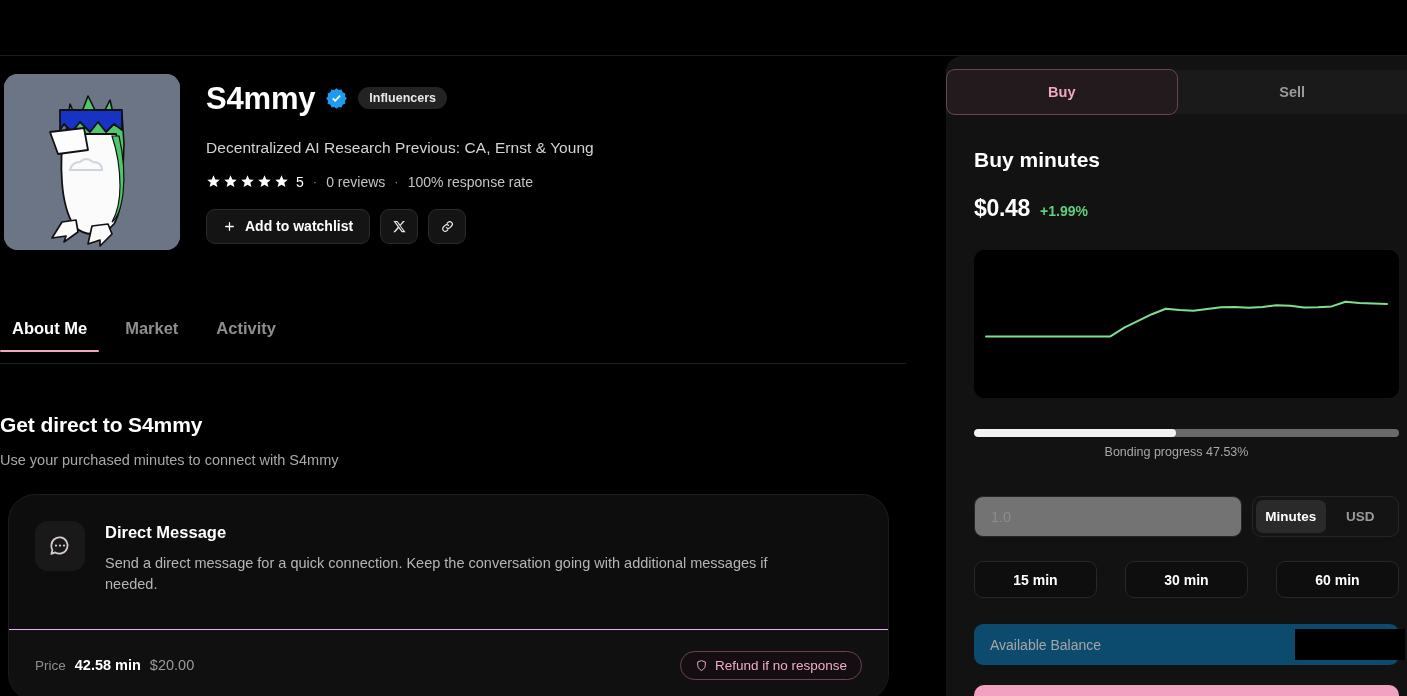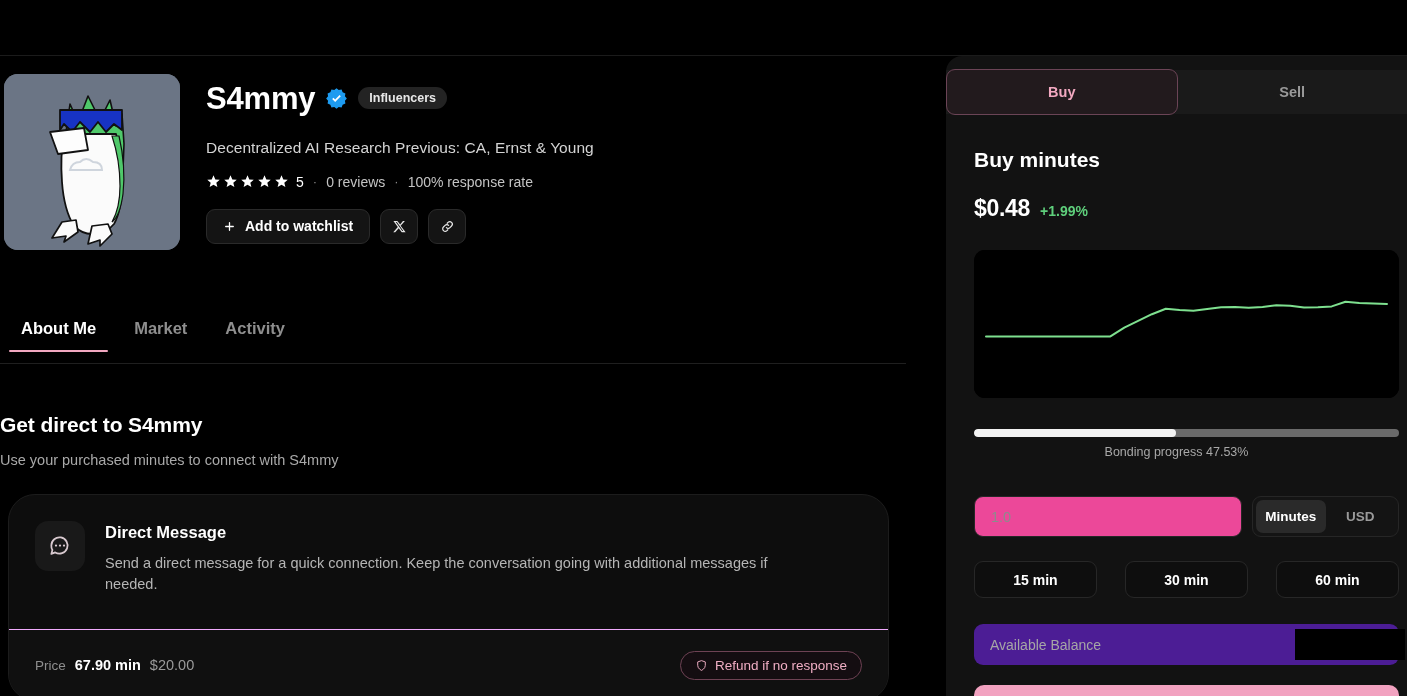--- a/index.html
+++ b/index.html
@@ -69,21 +69,21 @@
   }
   .plus-ic { width:13px; height:13px; display:block; }
   .sq-btn {
     width:38px; height:35px; background:#141414; border:1px solid #2a2a2a;
     border-radius:9px; display:flex; align-items:center; justify-content:center;
     cursor:pointer;
   }
   .sq-btn svg { width:15px; height:15px; display:block; }
 
   
-  .tabs-wrap { position:absolute; left:0; top:252px; width:906px;padding-left:9px; }
+  .tabs-wrap { position:absolute; left:0; top:252px; width:906px; }
   .tabs { display:flex; gap:0; align-items:flex-end; height:40px; }
   .tab {
     font-size:16.5px; font-weight:600; color:#8e8e8e; cursor:pointer;
     padding:0 0 10px 0; position:relative;
   }
   .tab.active { color:#ffffff; }
   .tab + .tab { margin-left:38px; }
   .tab.active::after {
     content:""; position:absolute; left:-12px; right:-12px; bottom:-4px;
     height:2px; background:#f2a8c0; border-radius:2px;
@@ -180,21 +180,21 @@
     background:#6a6a6a; border-radius:999px; overflow:hidden;
   }
   .bond-fill { height:8px; background:#f2f2f2; border-radius:999px; }
   .bond-lbl {
     position:absolute; left:0; top:389px; width:461px; text-align:center;
     font-size:12.5px; color:#a8a8a8;
   }
 
   .amt-row { position:absolute; left:28px; top:440px; width:425px; height:41px; display:flex; gap:10px; }
   .amt-input {
-    flex:1; background:#ec4899; border:1px solid #262626; border-radius:9px;
+    flex:1; background:#737373; border:1px solid #262626; border-radius:9px;
     color:#ffffff; font-size:14.5px; padding:0 16px;
     font-family:"Liberation Sans", sans-serif;
   }
   .amt-input::placeholder { color:#8c8c8c; }
   .unit-toggle {
     width:147px; background:#141414; border:1px solid #262626; border-radius:9px;
     display:flex; align-items:center; padding:3px;
   }
   .unit-opt {
     flex:1; height:100%; display:flex; align-items:center; justify-content:center;
@@ -204,21 +204,21 @@
 
   .quick-row { position:absolute; left:28px; top:505px; width:425px; display:flex; gap:28px; }
   .quick-btn {
     flex:1; height:37px; background:#0e0e0e; border:1px solid #272727;
     border-radius:9px; color:#ffffff; font-size:14px; font-weight:600;
     display:flex; align-items:center; justify-content:center; cursor:pointer;
   }
 
   .balance-box {
     position:absolute; left:28px; top:568px; width:425px; height:41px;
-    background:#4c1d95; border-radius:9px; display:flex; align-items:center;
+    background:#0c4a6e; border-radius:9px; display:flex; align-items:center;
     justify-content:space-between; padding:0 16px;
   }
   .balance-lbl { font-size:14px; color:#a6a6a6; }
   .balance-redact { width:110px; height:31px; background:#000000; margin-right:-22px; }
 
   .buy-cta {
     position:absolute; left:974px; top:641px; width:425px; height:43px;
     background:#f2a2c0; border:none; border-radius:10px;
     color:#141014; font-size:15px; font-weight:700; cursor:pointer;
     font-family:"Liberation Sans", sans-serif;
@@ -344,21 +344,21 @@
           </svg>
         </div>
         <div class="dm-texts">
           <div class="dm-title">Direct Message</div>
           <div class="dm-desc">Send a direct message for a quick connection. Keep the conversation going with additional messages if needed.</div>
         </div>
       </div>
       <div class="dm-foot">
         <div class="price-grp">
           <span class="price-lbl">Price</span>
-          <span class="price-min">67.90 min</span>
+          <span class="price-min">42.58 min</span>
           <span class="price-usd">$20.00</span>
         </div>
         <div class="refund-pill">
           <svg viewBox="0 0 24 24" xmlns="http://www.w3.org/2000/svg">
               <path fill="none" stroke="#f0aec4" stroke-width="1.8" stroke-linejoin="round" d="M12 21s7-3.2 7-9V5.4L12 3 5 5.4V12c0 5.8 7 9 7 9z"></path>
             </svg>
           <span>Refund if no response</span>
         </div>
       </div>
     </div>

